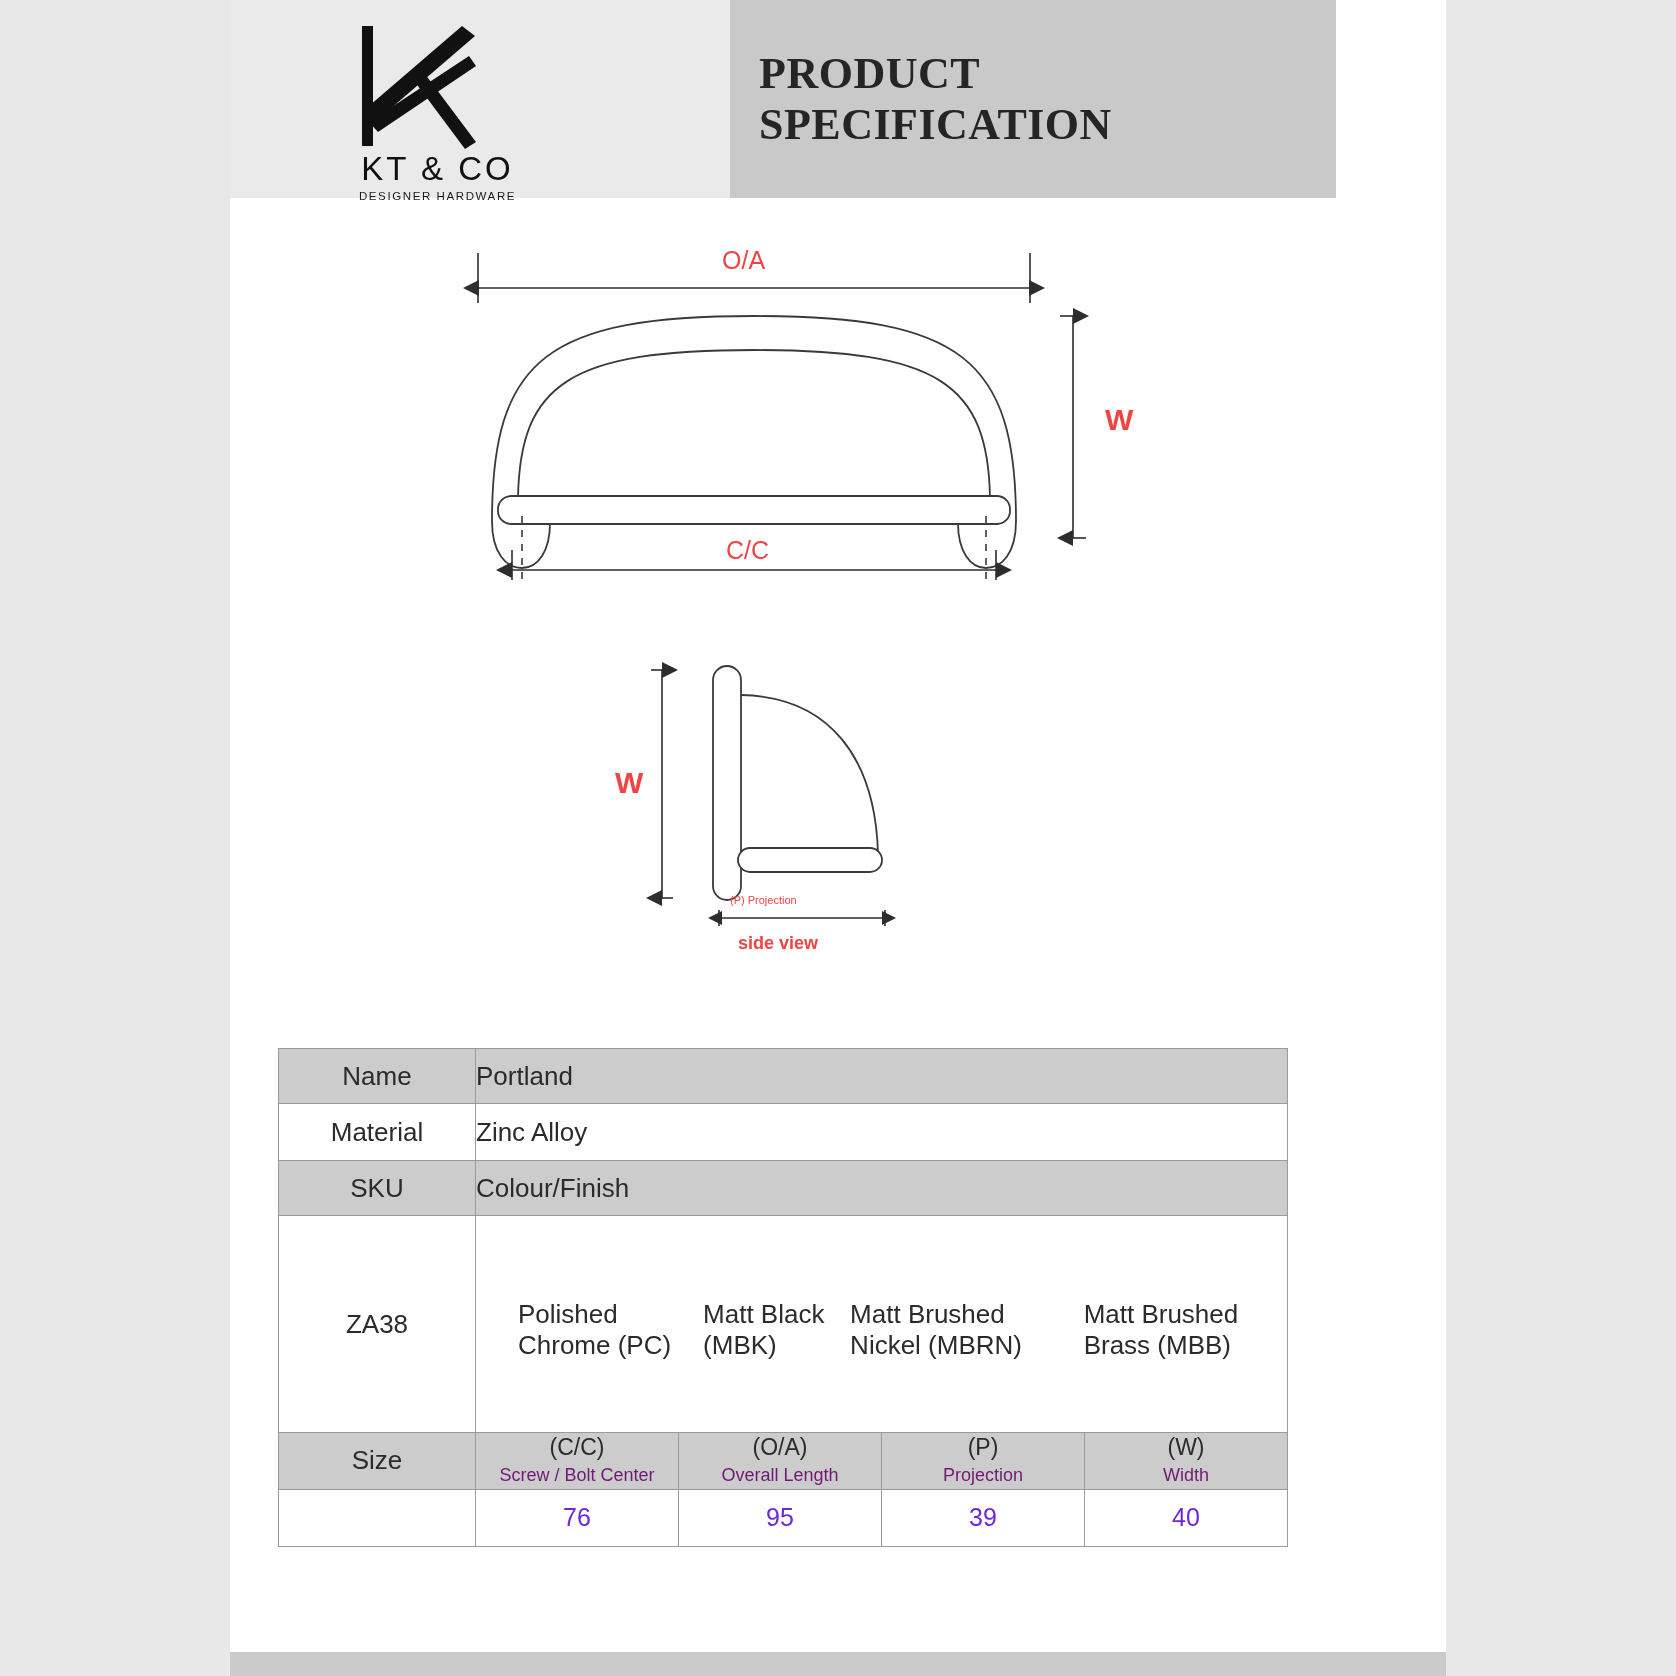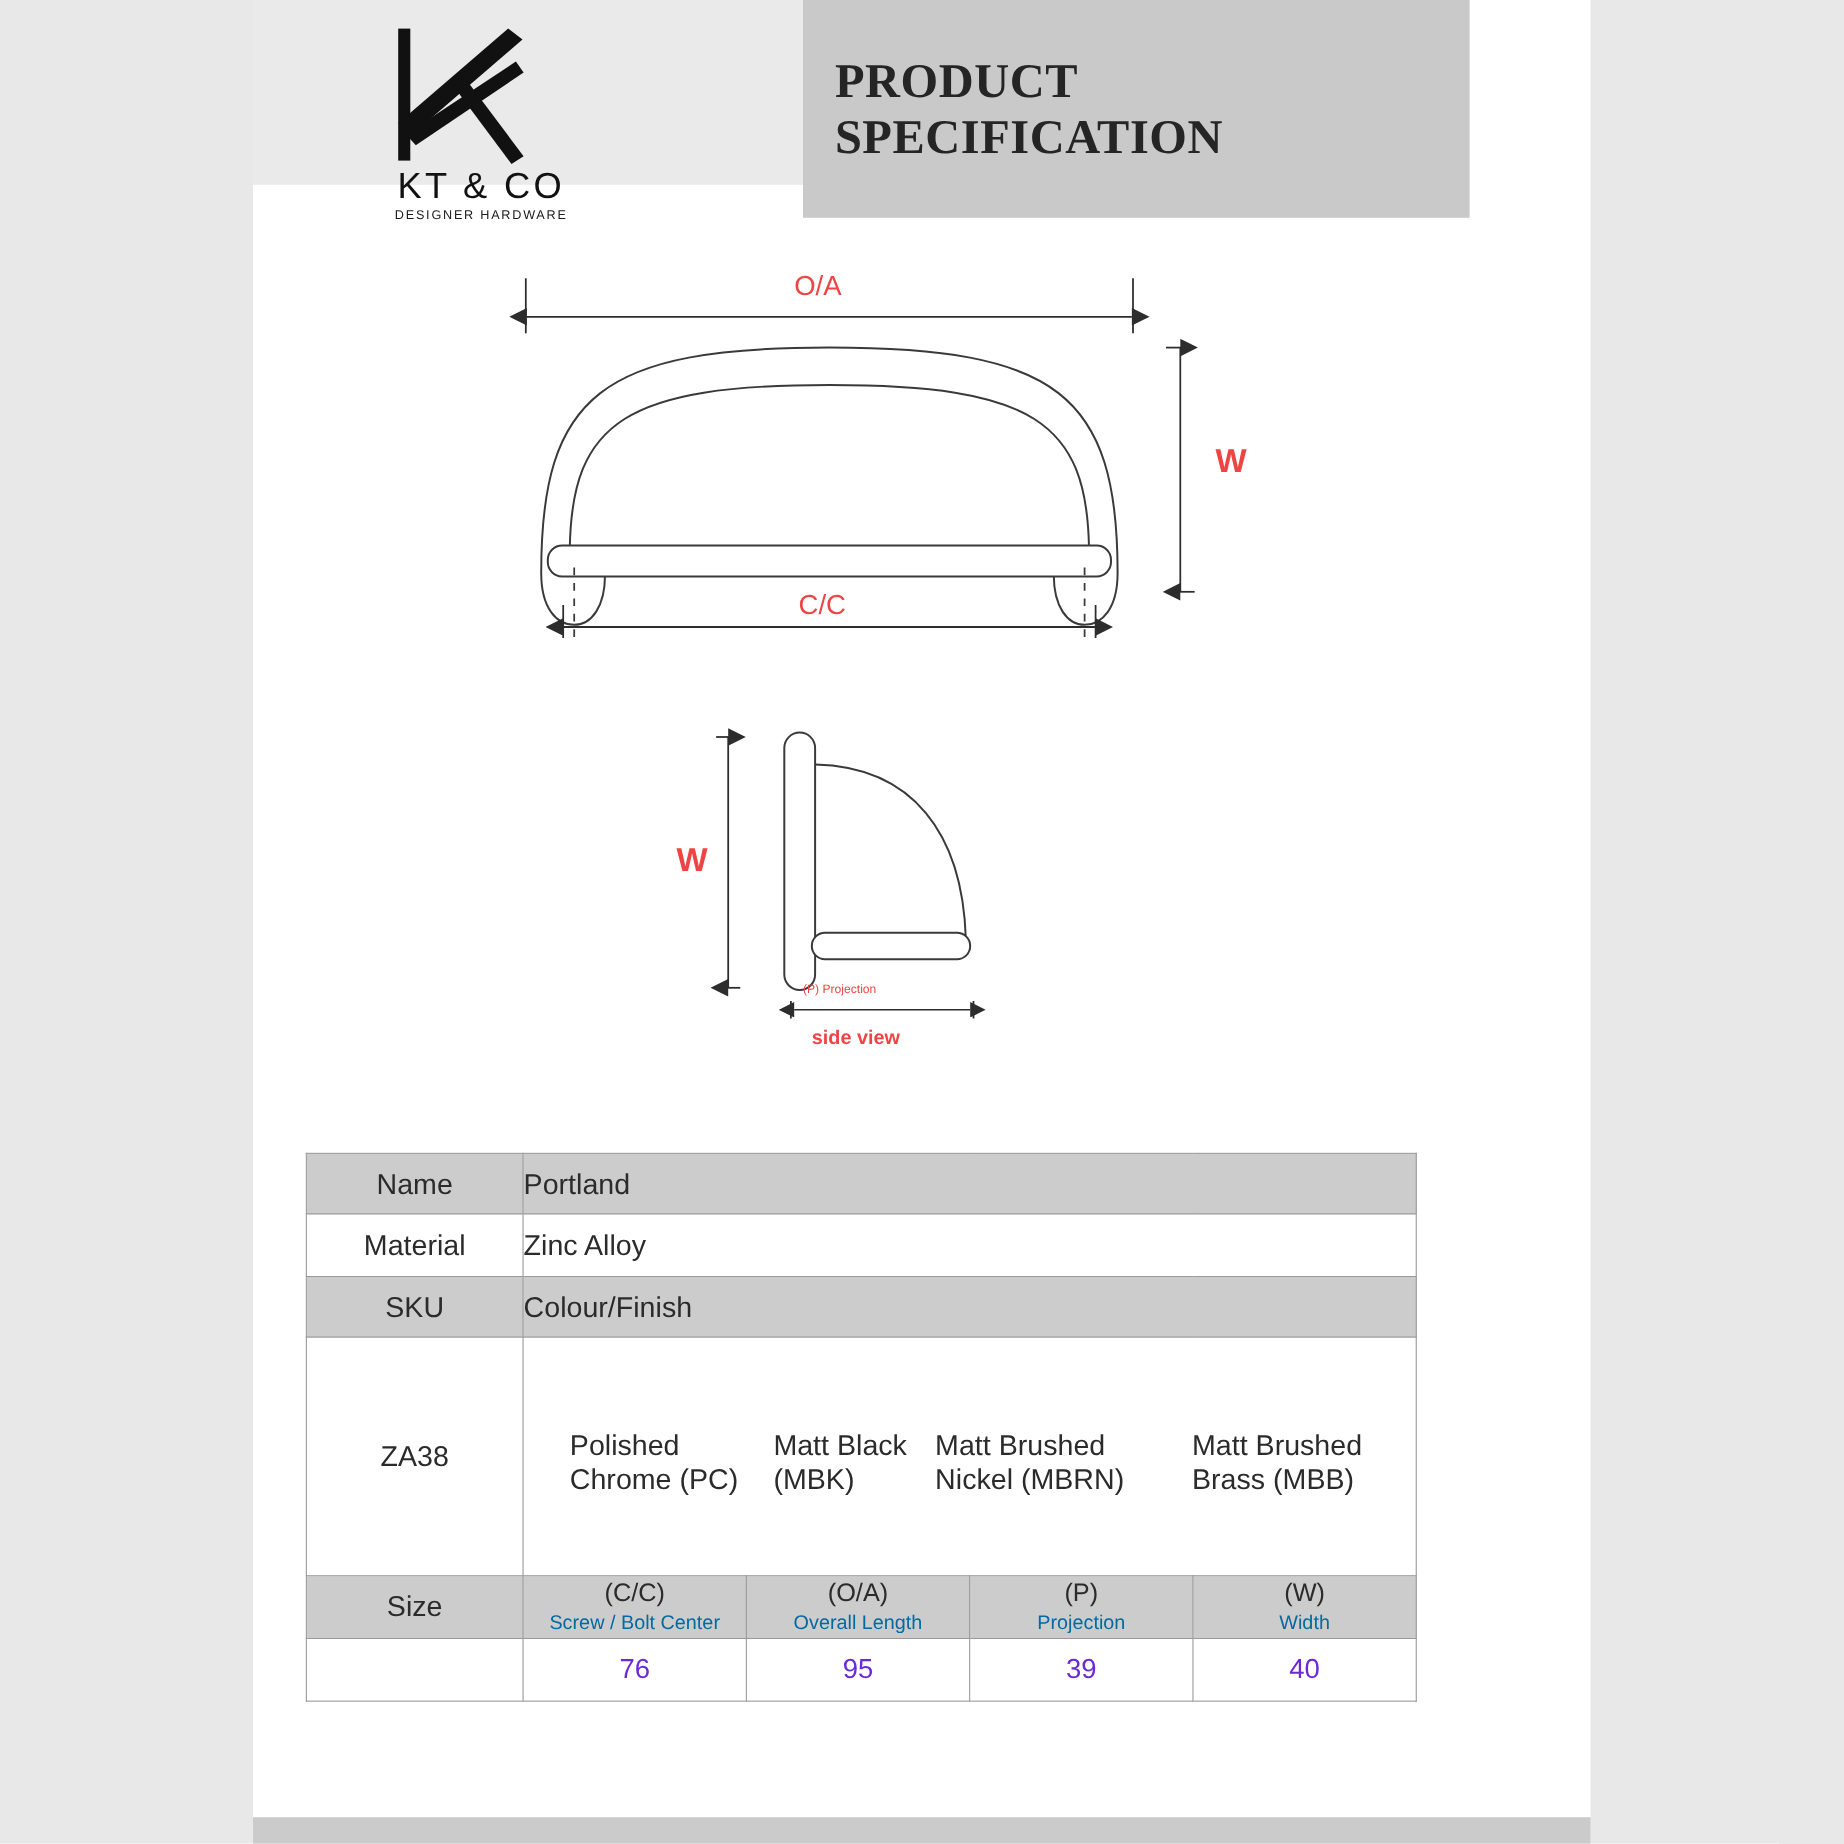--- a/index.html
+++ b/index.html
@@ -27,21 +27,21 @@
     left: 0;
     top: 0;
     width: 1216px;
     height: 198px;
   }
   .header-left {
     position: absolute;
     left: 0;
     top: 0;
     width: 500px;
-    height: 168px;
+    height: 198px;
     background: #eaeaea;
   }
   .logo-wrap {
     position: absolute;
     left: 90px;
     top: 22px;
     width: 260px;
     height: 175px;
   }
   .logo-mark {
@@ -163,21 +163,21 @@
     text-align: center;
     padding: 10px 0 10px 0;
   }
   .size-code {
     font-size: 23px;
     color: #2b2b2b;
     line-height: 1.25;
   }
   .size-desc {
     font-size: 18px;
-    color: #0369a1;
+    color: #701a75;
     line-height: 1.5;
   }
   .size-val {
     text-align: center;
     font-size: 25px;
     color: #6d28d9;
     height: 56px;
   }
 
   

